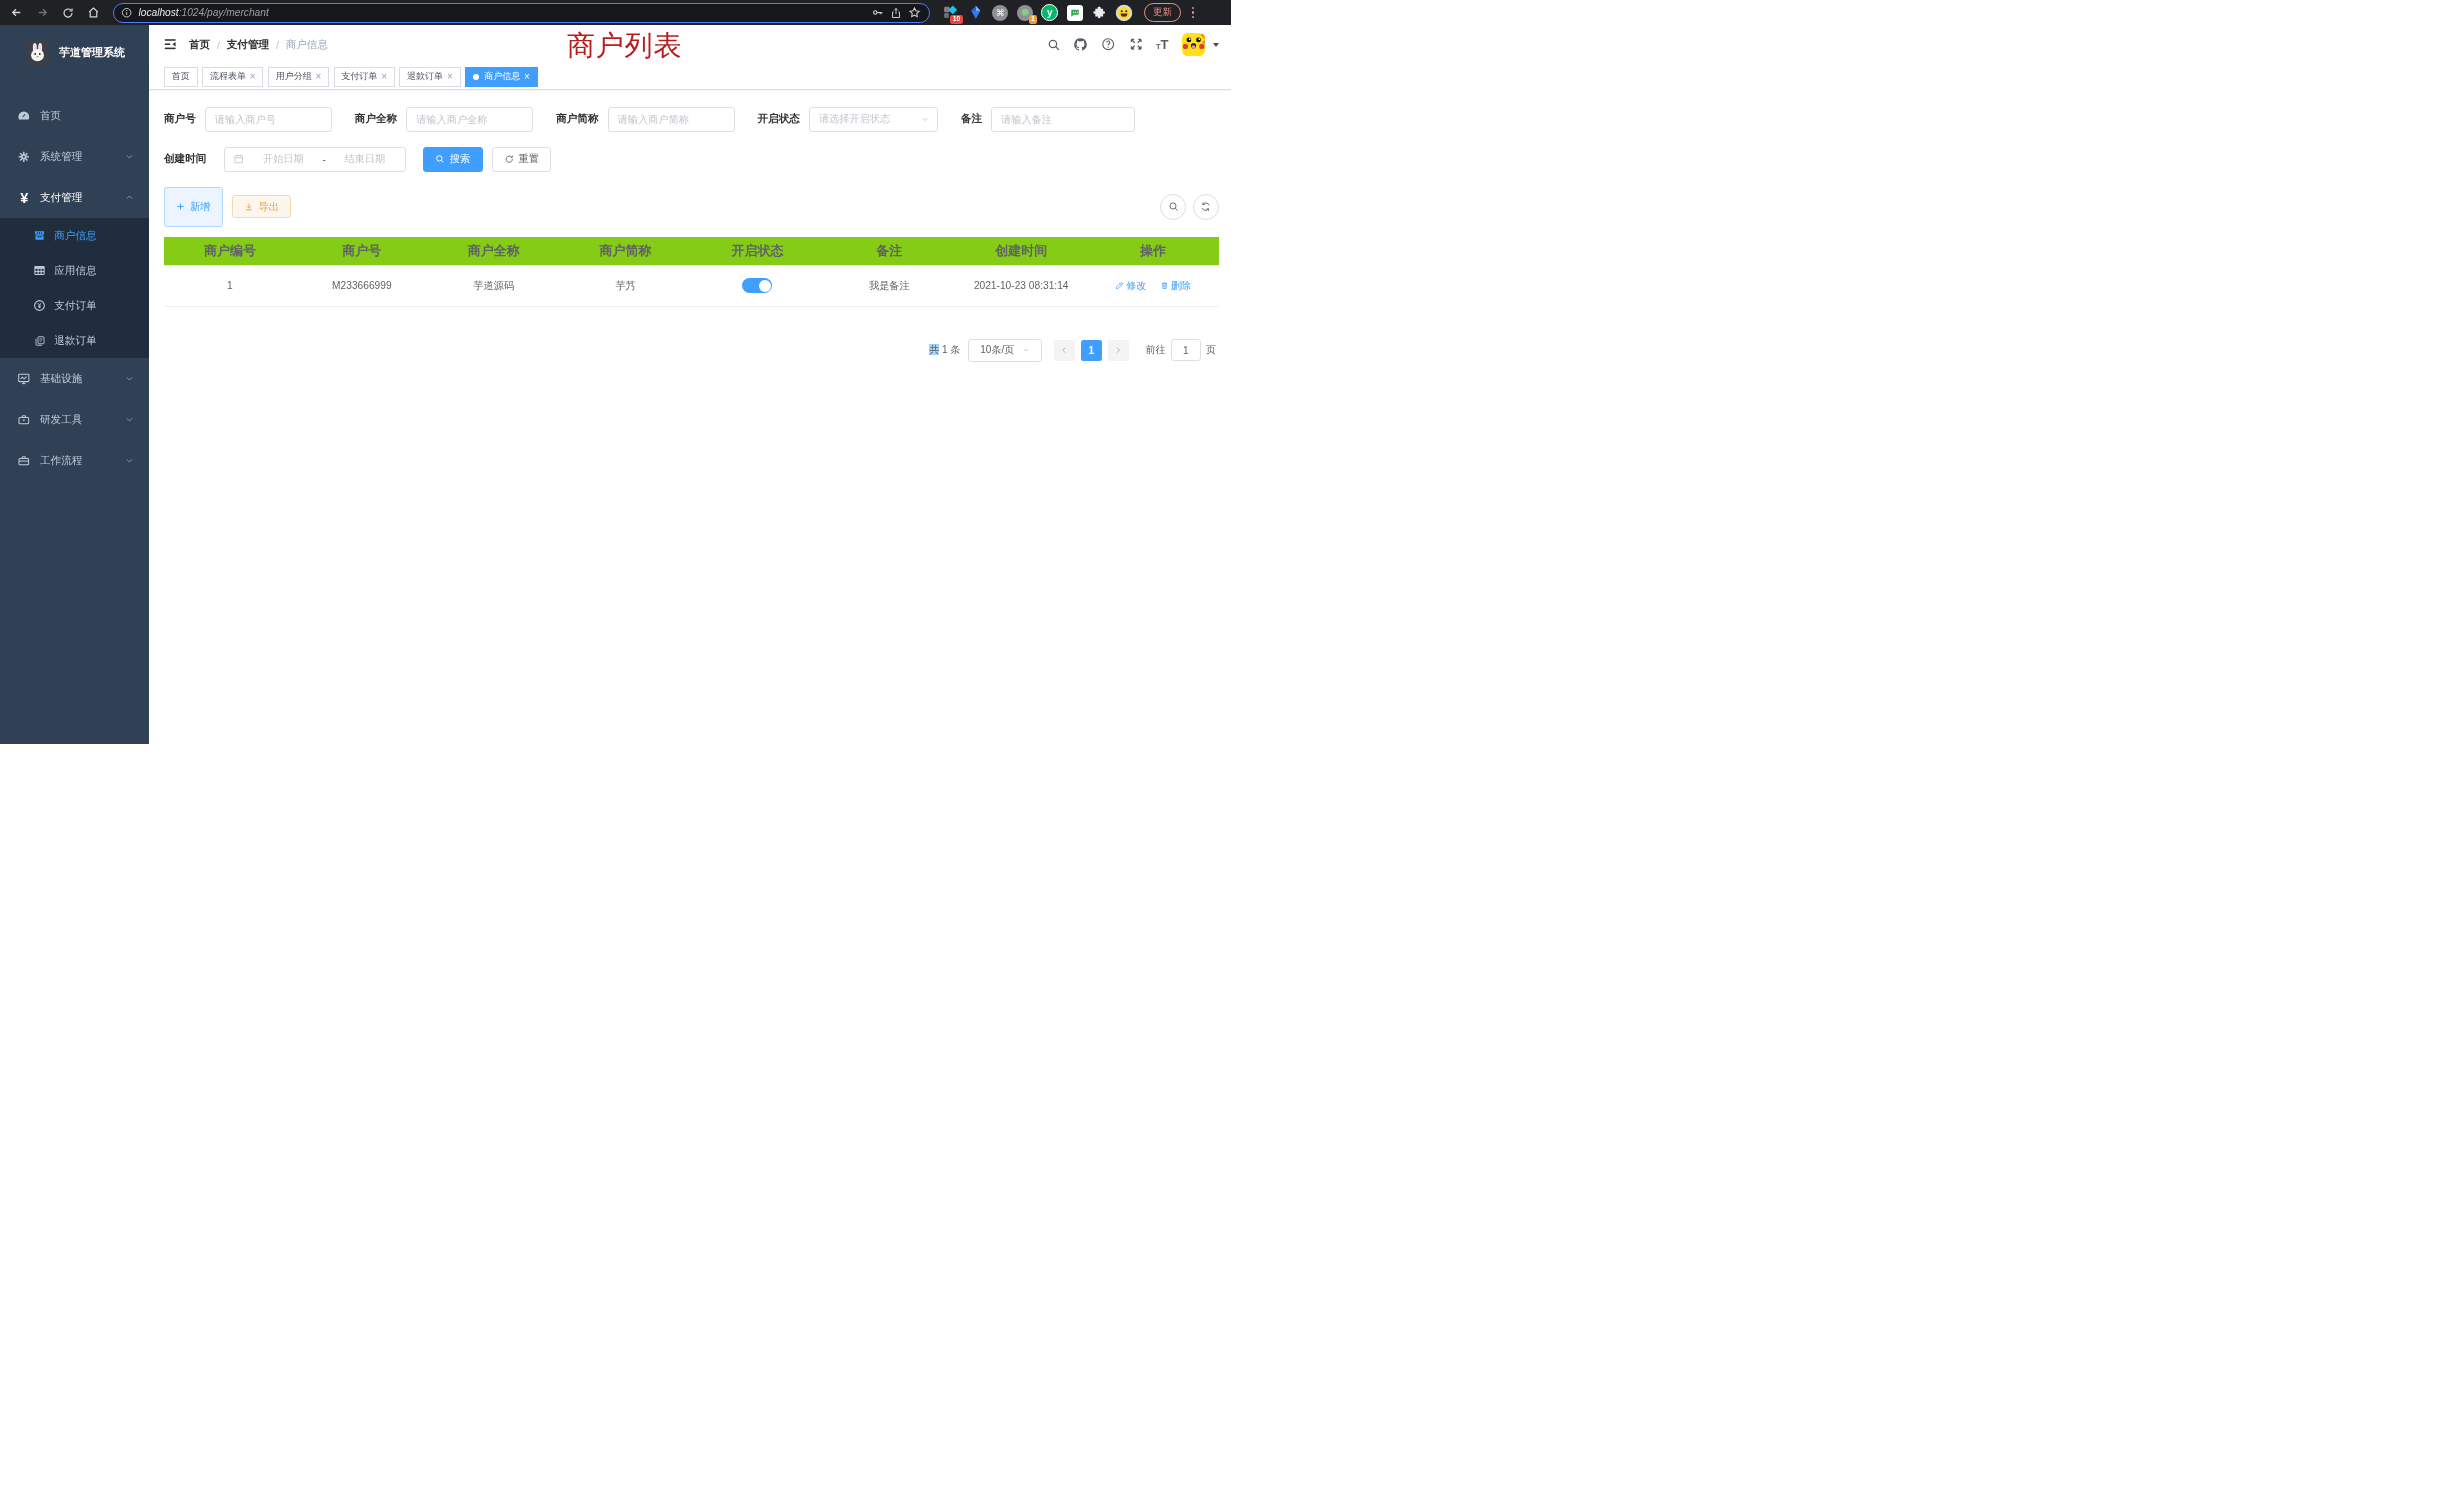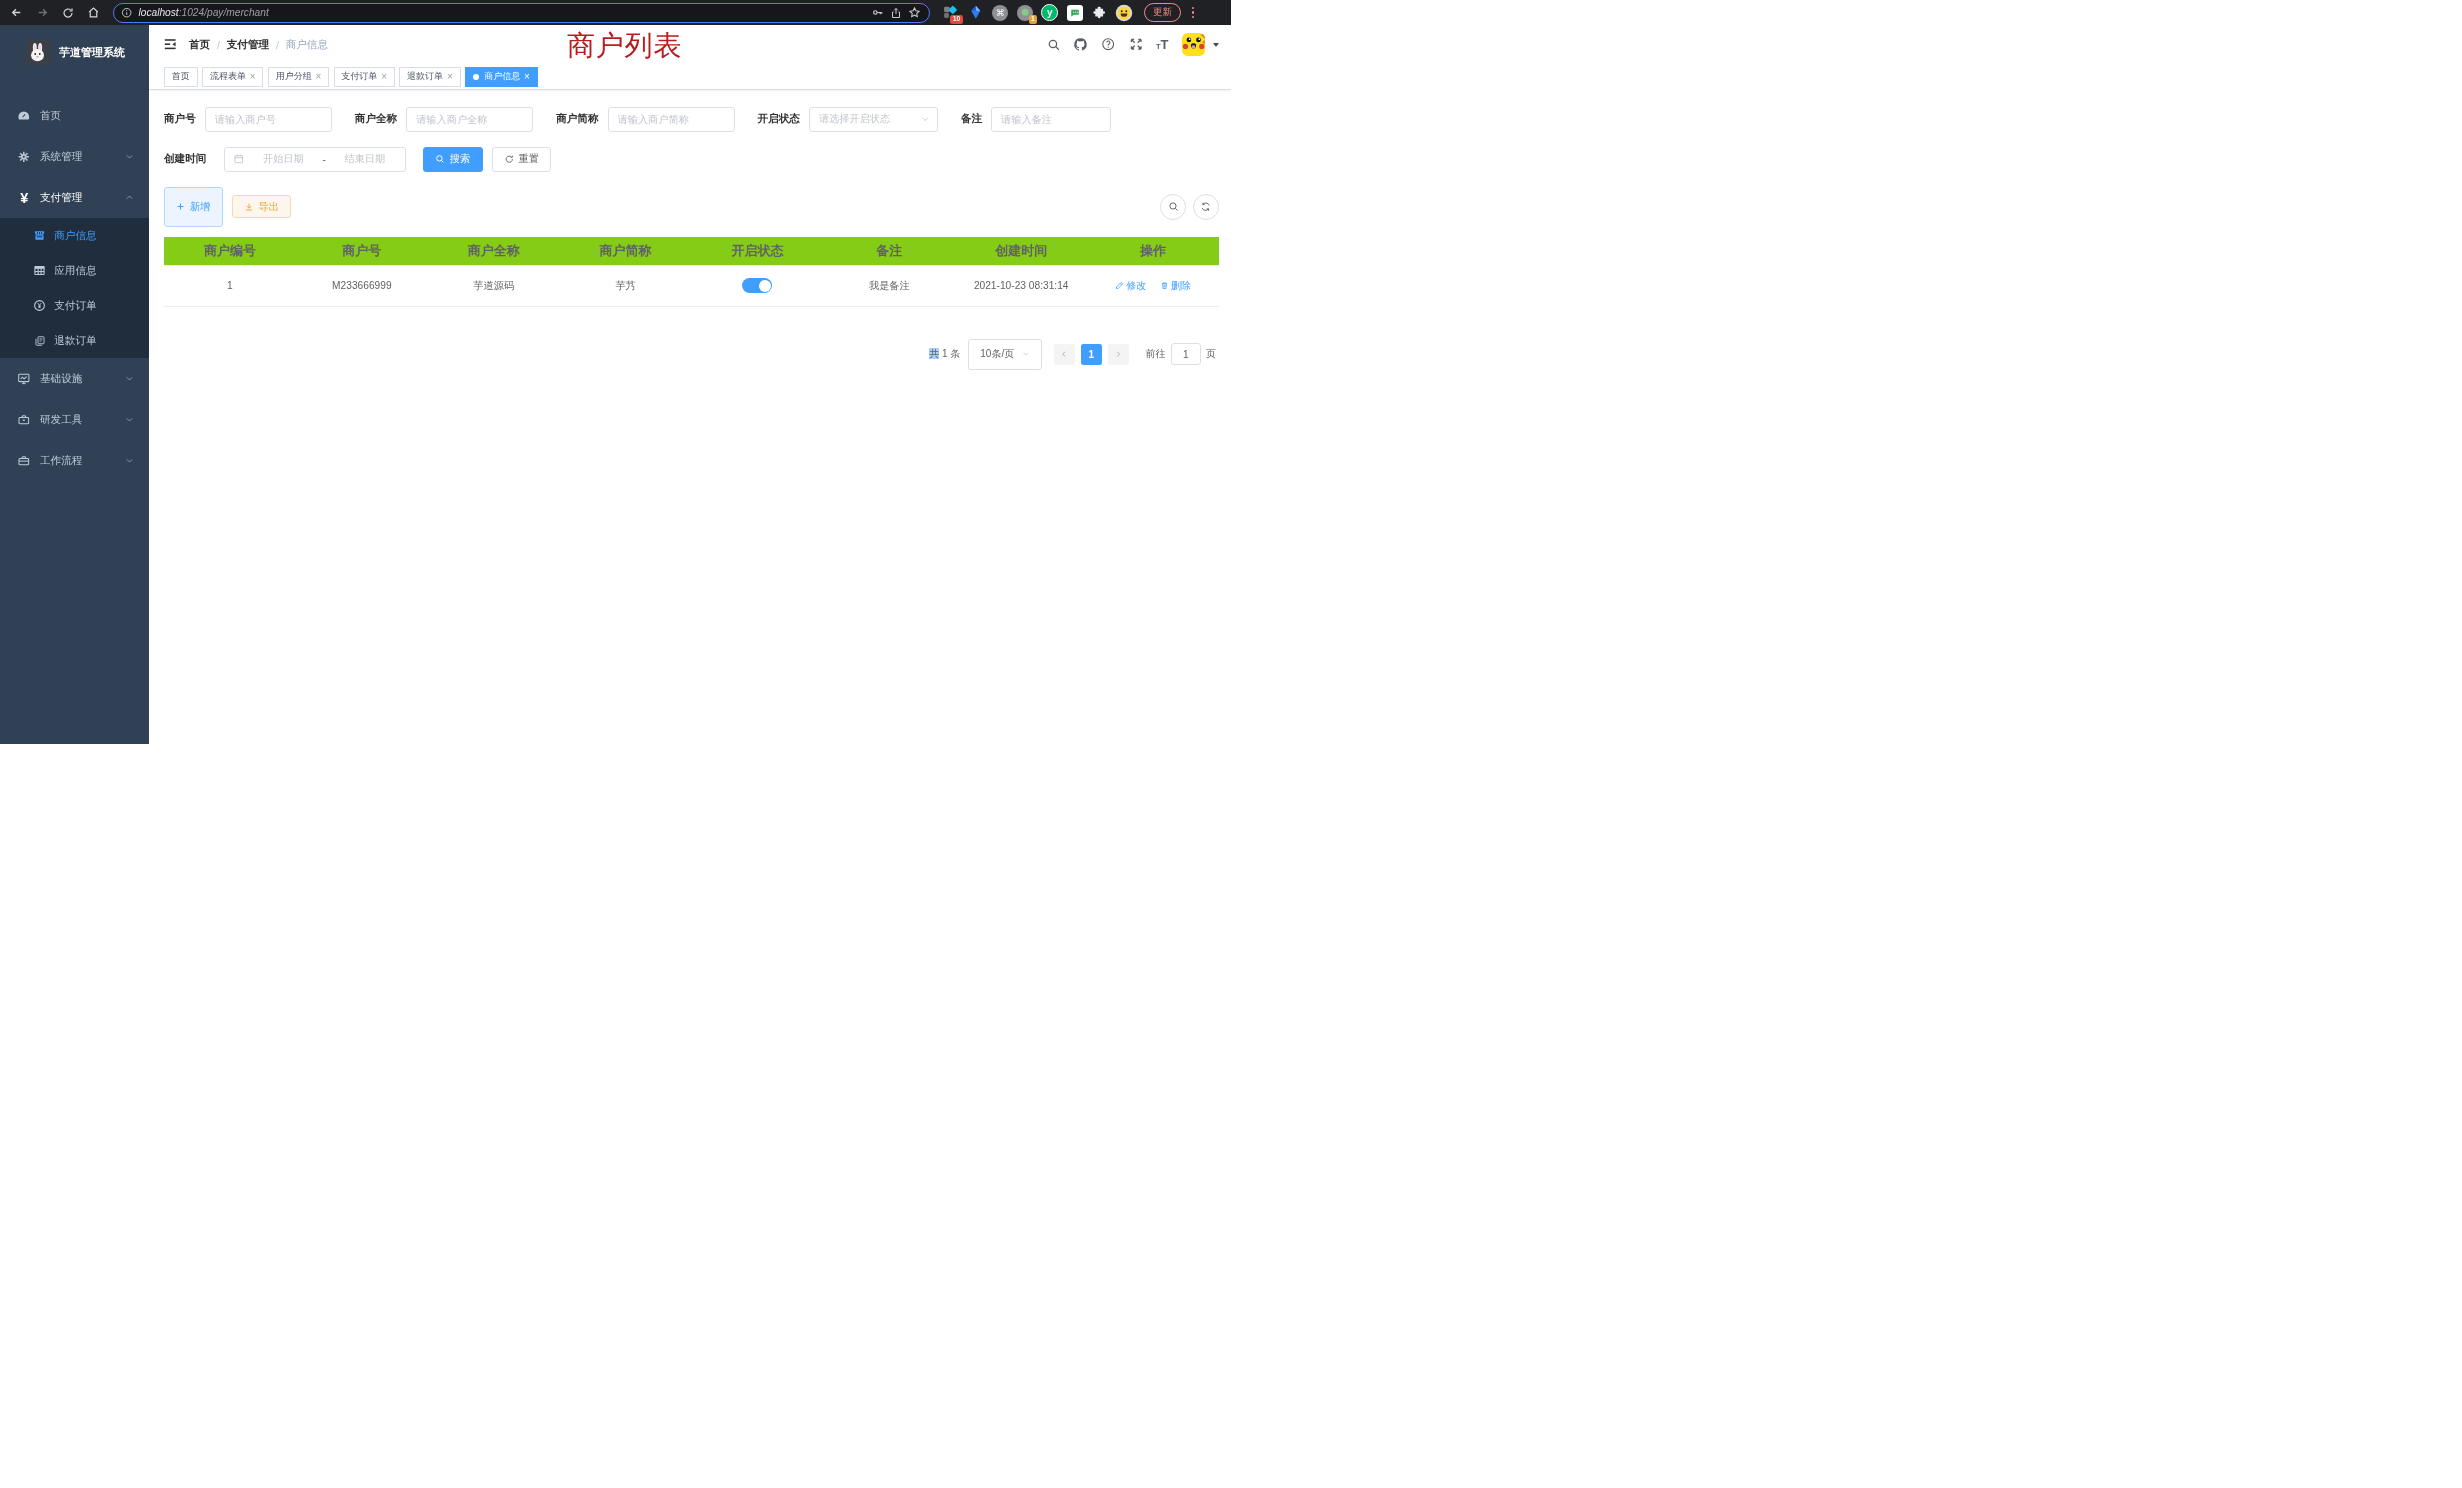--- a/index.html
+++ b/index.html
@@ -89,21 +89,21 @@
   .grid th { background:#84cc16; height:28px; font-size:13px; color:#606266; font-weight:700; border-bottom:0.8px solid #ebeef5; text-align:center; }
   .grid td { height:41px; font-size:10.2px; color:#606266; border-bottom:0.8px solid #ebeef5; text-align:center; }
   .switch { width:30px; height:15px; border-radius:7.6px; background:#409eff; display:inline-block; position:relative; cursor:pointer; vertical-align:middle; }
   .switch::after { content:""; position:absolute; right:1.5px; top:1.5px; width:12px; height:12px; border-radius:50%; background:#fff; }
   .op-link { color:#409eff; font-size:10px; display:inline-flex; align-items:center; gap:2.3px; cursor:pointer; }
   .op-link + .op-link { margin-left:10.6px; }
 
   .pager { display:flex; align-items:center; justify-content:flex-end; margin-top:32px; font-size:10px; color:#606266; gap:6px; padding-right:3px; }
   .pager .total { margin-right:1.5px; white-space:nowrap; }
   .pager .total .hl { background:#a8d1fb; }
-  .size-sel { width:74px; height:31px; border:0.8px solid #dcdfe6; border-radius:3px; display:flex; align-items:center; justify-content:center; gap:7.6px; color:#606266; cursor:pointer; }
+  .size-sel { width:74px; height:23px; border:0.8px solid #dcdfe6; border-radius:3px; display:flex; align-items:center; justify-content:center; gap:7.6px; color:#606266; cursor:pointer; }
   .pg-btn { width:21px; height:21px; border-radius:2.3px; background:#f4f4f5; color:#a8abb2; display:flex; align-items:center; justify-content:center; cursor:pointer; }
   .pg-num { width:21px; height:21px; border-radius:2.3px; background:#409eff; color:#fff; font-weight:bold; display:flex; align-items:center; justify-content:center; cursor:pointer; }
   .goto { display:flex; align-items:center; gap:5.3px; margin-left:10.6px; }
   .goto input { width:30px; height:22px; border:0.8px solid #dcdfe6; border-radius:3px; text-align:center; font-size:10px; color:#606266; outline:none; }
 
   svg { display:block; }
 </style>
 </head>
 <body>
 
@@ -499,21 +499,21 @@
           <span class="f-label">开启状态</span>
           <div class="sel-box" style="width:129px">
             <span class="ph">请选择开启状态</span>
             <svg width="8.3" height="8.3" viewBox="0 0 24 24" fill="none" stroke="#c0c4cc" stroke-width="2.5">
                 <polyline points="5 9 12 16 19 9"></polyline>
               </svg>
           </div>
         </div>
         <div style="display:flex;align-items:center">
           <span class="f-label">备注</span>
-          <input class="inp" style="width: 120px;" placeholder="请输入备注">
+          <input class="inp" style="width: 144px;" placeholder="请输入备注">
         </div>
       </div>
 
       <div class="f-row" style="gap:9px">
         <span class="f-label">创建时间</span>
         <div class="date-box">
           <svg width="11.4" height="11.4" viewBox="0 0 24 24" fill="none" stroke="#c0c4cc" stroke-width="1.8">
               <rect x="4" y="5.5" width="16" height="15" rx="1.5"></rect>
               <line x1="4" y1="10" x2="20" y2="10"></line>
               <line x1="8.5" y1="3.5" x2="8.5" y2="7"></line>

